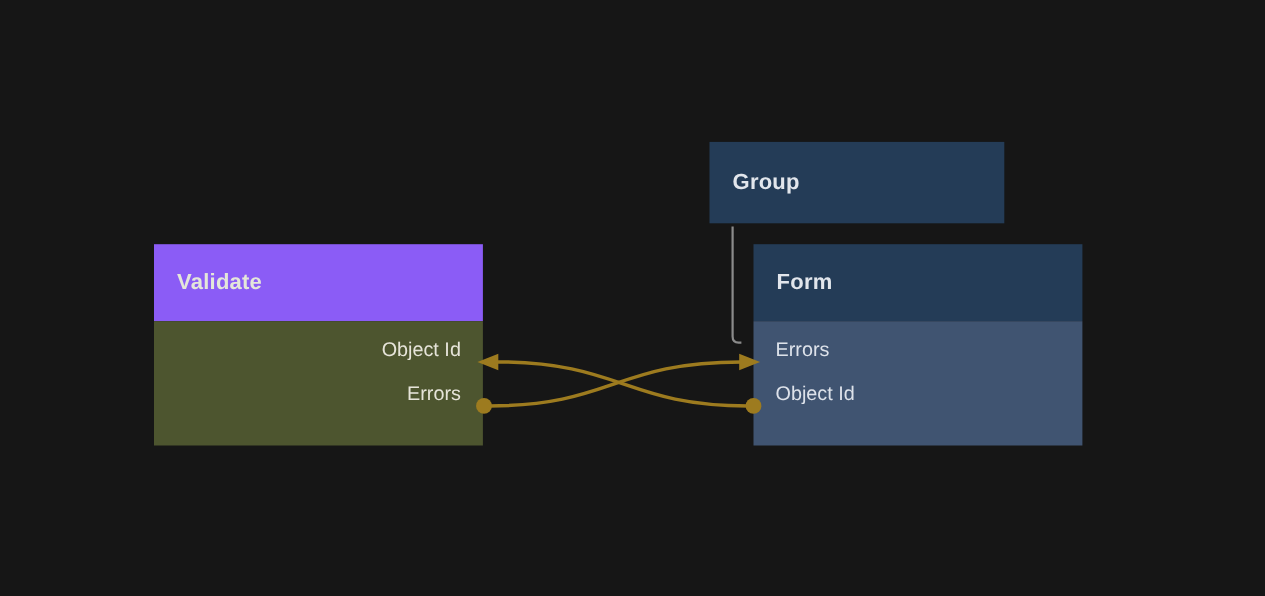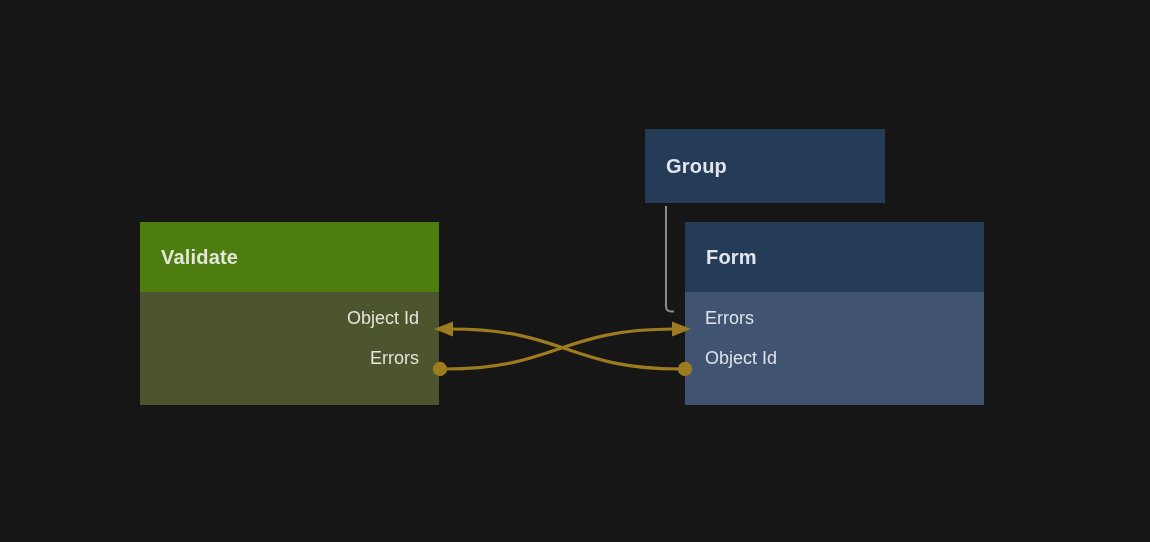--- a/index.html
+++ b/index.html
@@ -49,28 +49,28 @@
     top: 0;
     z-index: 2;
     pointer-events: none;
   }
 </style>
 </head>
 <body>
 
 <div class="canvas" style="background: rgb(22, 22, 22);">
 
-  <div class="node" style="left:645px; top:129px; width:240px; height:74px;">
+  <div class="node" style="left:645px; top:129px; width:268px; height:74px;">
     <div class="node-header" style="height: 74px; background: rgb(36, 60, 87);">
       <span class="node-title" style="color: rgb(226, 230, 236);">Group</span>
     </div>
   </div>
 
   <div class="node" style="left:140px; top:222px; width:299px; height:183px;">
-    <div class="node-header" style="height: 70px; background: #4d7c0f;">
+    <div class="node-header" style="height: 70px; background: #8b5cf6;">
       <span class="node-title" style="color: rgb(228, 230, 218);">Validate</span>
     </div>
     <div class="node-body" style="height: 113px; background: rgb(77, 85, 47);">
       <div class="field-row align-right" style="color: rgb(230, 228, 217);">
         <span>Object Id</span>
       </div>
       <div class="field-row align-right" style="color: rgb(230, 228, 217);">
         <span>Errors</span>
       </div>
     </div>

